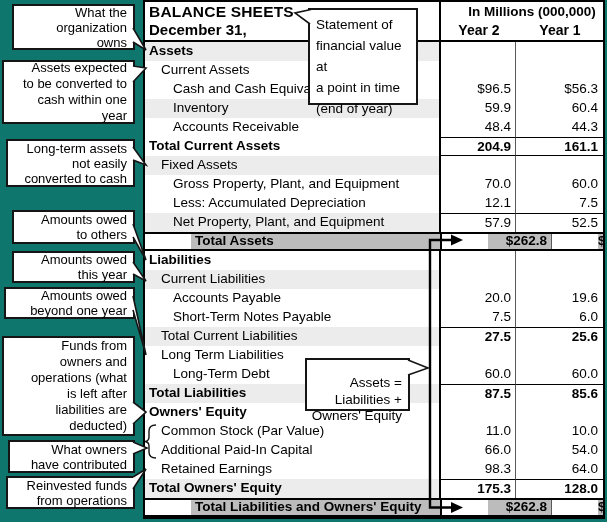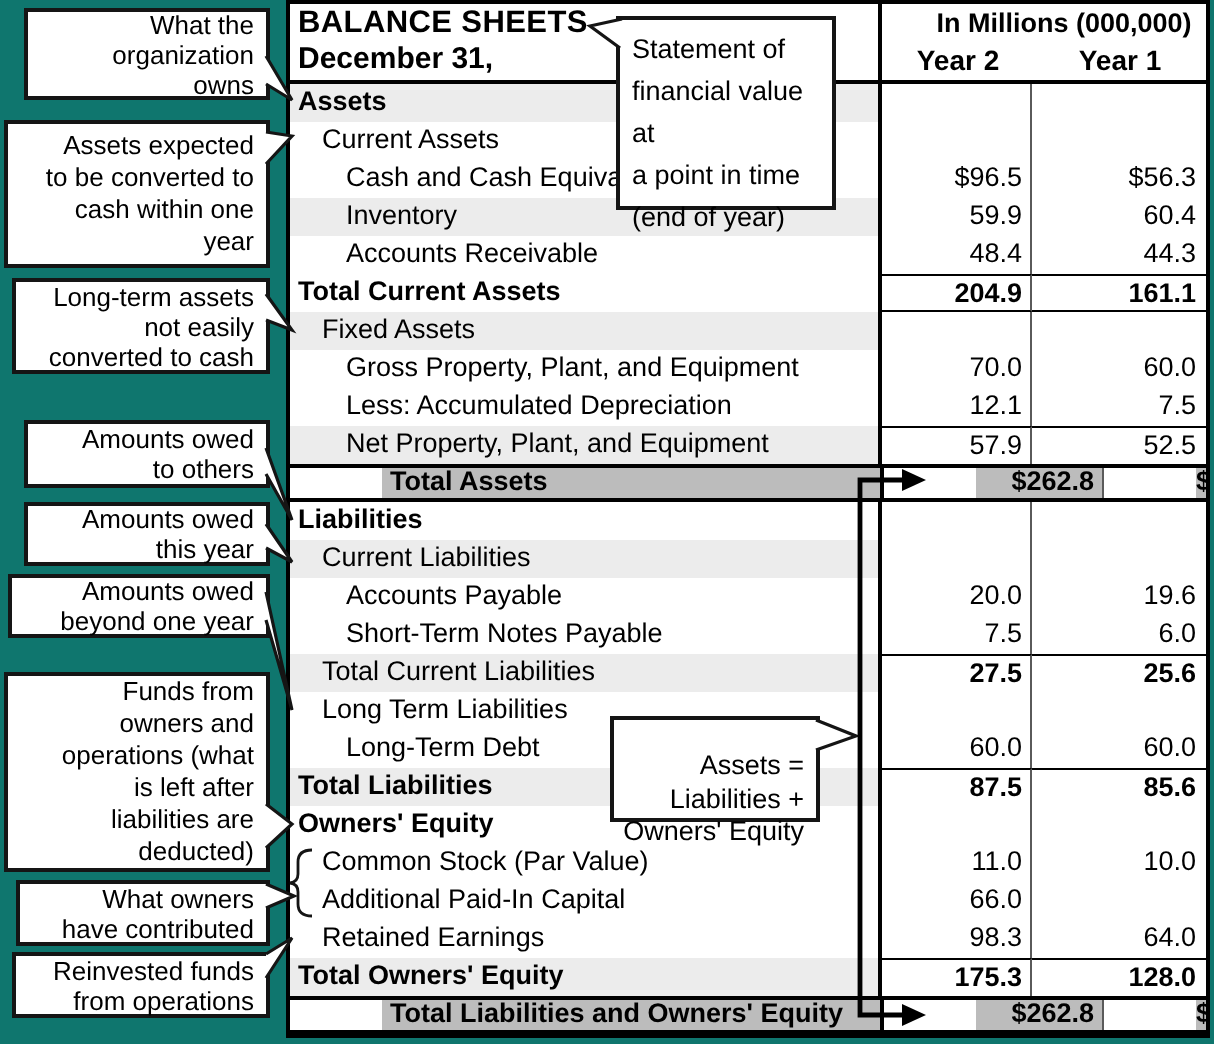--- a/index.html
+++ b/index.html
@@ -34,21 +34,21 @@
   .shade-dark .cell{background:var(--dark);font-weight:bold;line-height:14px;margin-left:46px;}
   .num-top .cell-y2,.num-top .cell-y1{border-top:1.2px solid #000;}
   .num-bottom .cell-y2,.num-bottom .cell-y1{border-bottom:1.2px solid #000;padding-left:15px;}
   
   .ann{
     position:absolute;background:#fff;border:2px solid #151515;box-sizing:border-box;
     font-size:13px;display:flex;flex-direction:column;justify-content:center;
     text-align:right;padding:1px 6px 1px 3px;white-space:pre-line;z-index:2;line-height:15px;
   }
   .ann-1{left:12px;top:4px;width:123px;height:46px;}
-  .ann-2{left:2px;top:60px;width:133px;height:74px;line-height:16px;}
+  .ann-2{left:2px;top:60px;width:133px;height:64px;line-height:16px;}
   .ann-3{left:6px;top:139px;width:129px;height:48px;}
   .ann-4{left:12px;top:210px;width:123px;height:34px;}
   .ann-5{left:12px;top:251px;width:123px;height:32px;}
   .ann-6{left:4px;top:287px;width:131px;height:32px;}
   .ann-7{left:2px;top:336px;width:133px;height:100px;line-height:16px;}
   .ann-8{left:8px;top:440px;width:127px;height:33px;}
   .ann-9{left:6px;top:476px;width:129px;height:33px;}
   
   .note{
     position:absolute;background:#fff;border:2px solid #151515;box-sizing:border-box;
@@ -207,20 +207,21 @@
           <div class="cell cell-y1"></div>
         </div>
         <div class="t-row shade-none">
           <div class="cell cell-desc ind1">Common Stock (Par Value)</div>
           <div class="cell cell-y2">11.0</div>
           <div class="cell cell-y1">10.0</div>
         </div>
         <div class="t-row shade-none">
           <div class="cell cell-desc ind1">Additional Paid-In Capital</div>
           <div class="cell cell-y2">66.0</div>
+          <div class="cell cell-y1">54.0</div>
         </div>
         <div class="t-row shade-none">
           <div class="cell cell-desc ind1">Retained Earnings</div>
           <div class="cell cell-y2">98.3</div>
           <div class="cell cell-y1">64.0</div>
         </div>
         <div class="t-row shade-band num-top">
           <div class="cell cell-desc ind0 b">Total Owners' Equity</div>
           <div class="cell cell-y2 b">175.3</div>
           <div class="cell cell-y1 b">128.0</div>

